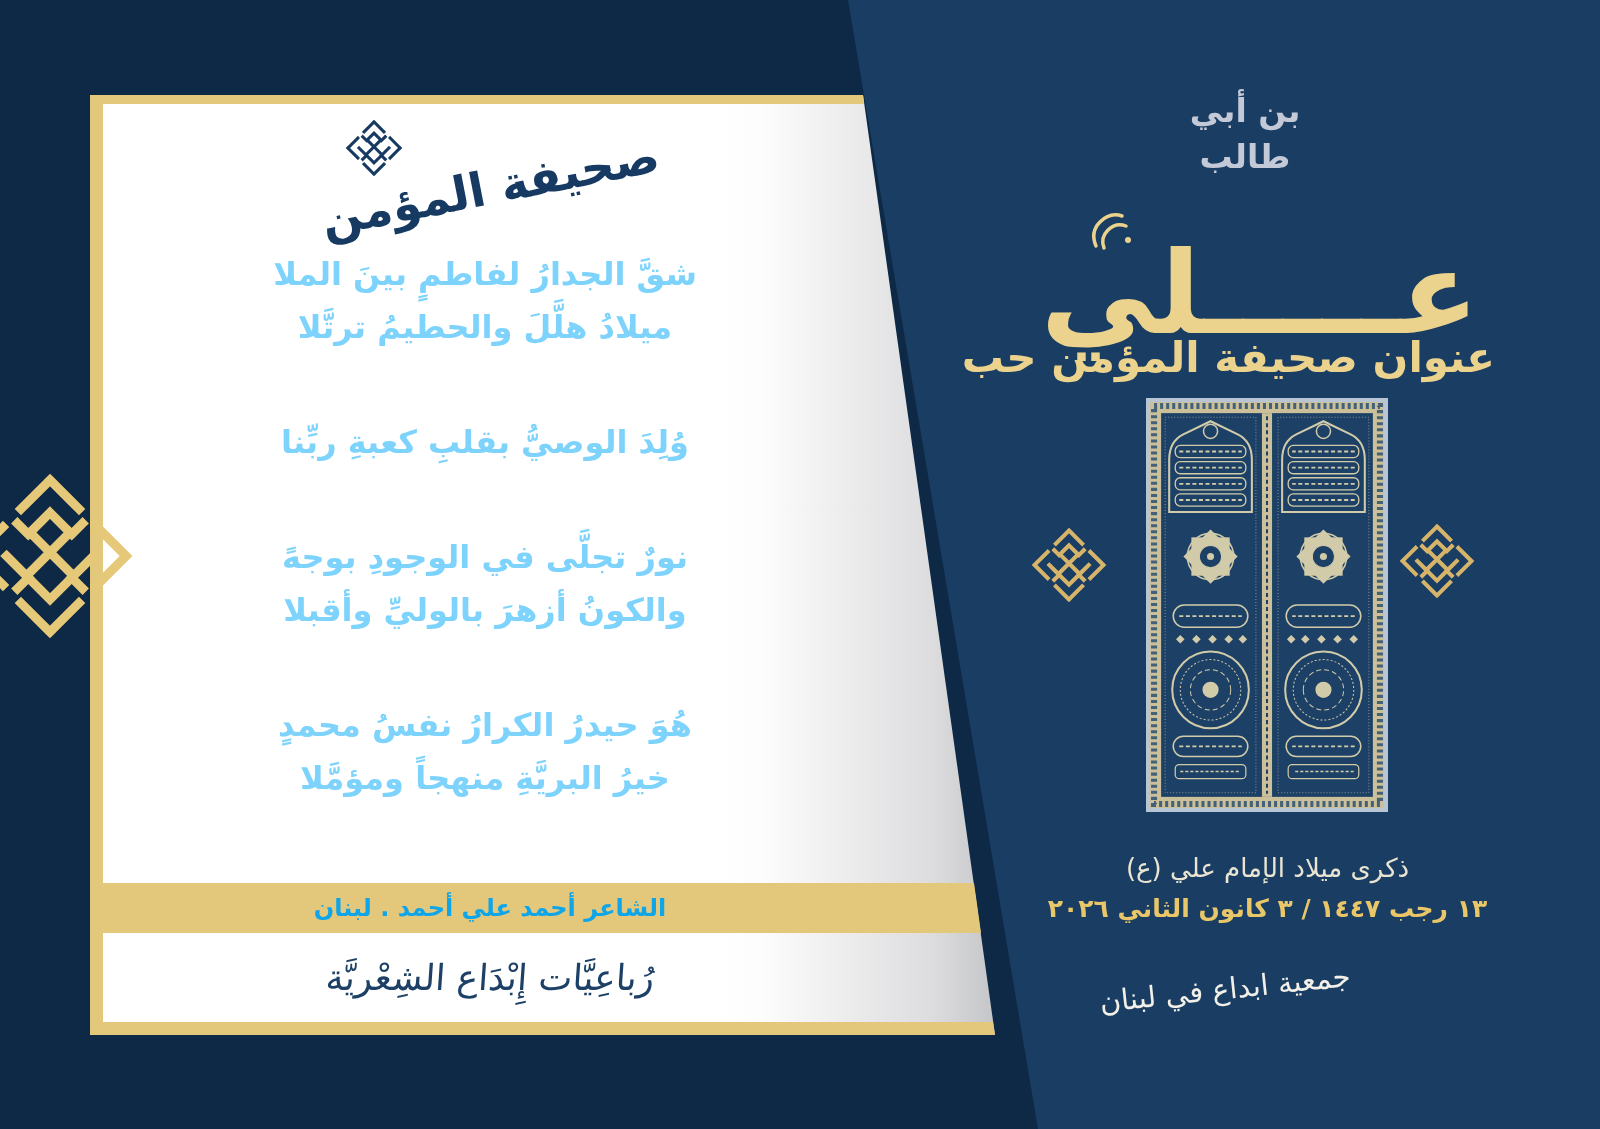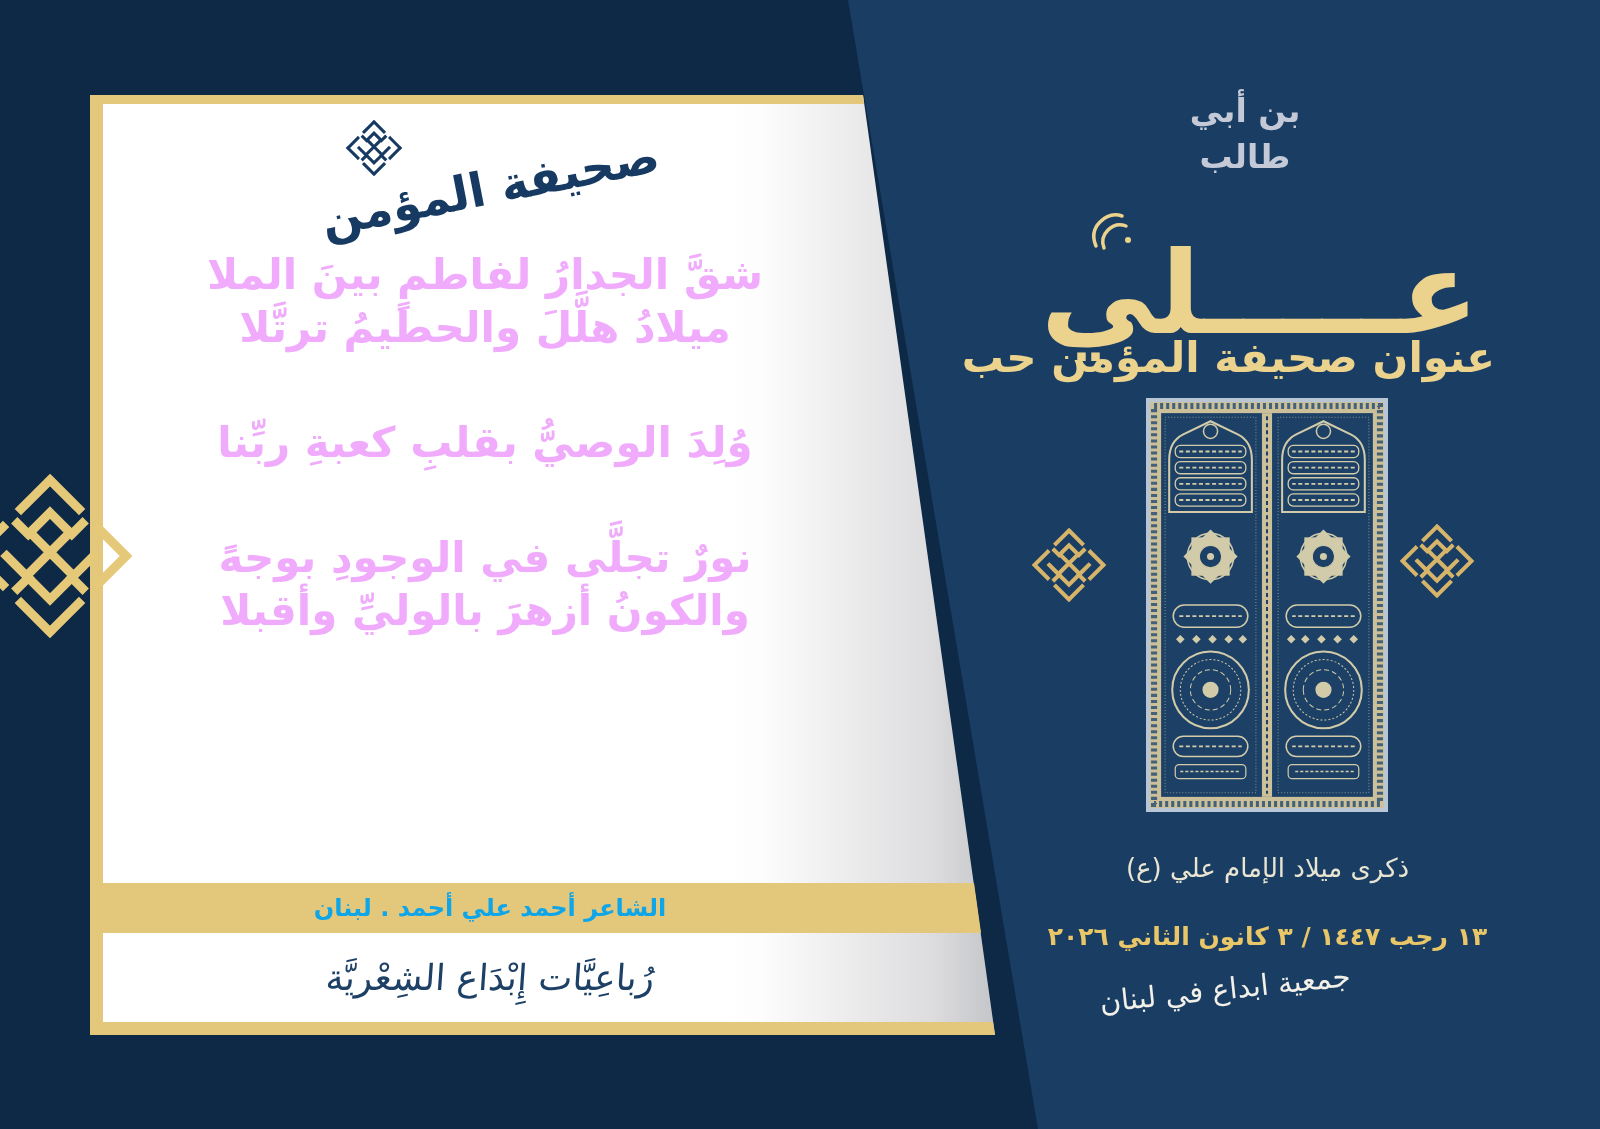--- a/index.html
+++ b/index.html
@@ -5,21 +5,21 @@
   html,body{margin:0;padding:0;background:#0a223c;}
   .canvas{position:relative;width:1600px;height:1129px;overflow:hidden;
           font-family:"DejaVu Sans",sans-serif;background:#1a3d63;}
   .abs{position:absolute;}
   svg{display:block;}
   .rtl{direction:rtl;unicode-bidi:isolate;}
   .center{text-align:center;}
 
   
   .logo-text{font-size:47px;font-weight:bold;color:#173a63;transform:rotate(-11deg);}
-  .poem{color:#f0abfc;font-weight:bold;font-size:42px;line-height:53px;}
+  .poem{color:#7dd3fc;font-weight:bold;font-size:32px;line-height:53px;}
   .couplet{margin-bottom:62px;}
   .author-band-text{font-size:24px;font-weight:bold;color:#0ea5e9;line-height:40px;}
   .series-title{font-size:36px;color:#1d4066;line-height:60px;transform:skewX(-4deg);}
 
   
   .silver-stack{font-size:33px;font-weight:bold;color:#c3c9d6;line-height:46px;}
   .big-ali{font-size:115px;font-weight:bold;color:#ecd38d;line-height:150px;white-space:nowrap;margin-top:40px;}
   .hadith-band{font-size:42px;font-weight:bold;color:#ecd38d;line-height:56px;white-space:nowrap;}
   .occasion{font-size:26px;color:#e9e5d2;letter-spacing:2px;line-height:36px;}
   .date-line{font-size:25px;font-weight:bold;color:#e9c768;line-height:34px;}
@@ -80,20 +80,24 @@
     <div class="couplet">
       <div>شقَّ الجدارُ لفاطمٍ بينَ الملا</div>
       <div>ميلادُ هلَّلَ والحطيمُ ترتَّلا</div>
     </div>
     <div class="couplet">
       <div>وُلِدَ الوصيُّ بقلبِ كعبةِ ربِّنا</div>
     </div>
     <div class="couplet">
       <div>نورٌ تجلَّى في الوجودِ بوجهً</div>
       <div>والكونُ أزهرَ بالوليِّ وأقبلا</div>
+    </div>
+    <div class="couplet">
+      <div>هُوَ حيدرُ الكرارُ نفسُ محمدٍ</div>
+      <div>خيرُ البريَّةِ منهجاً ومؤمَّلا</div>
     </div>
   </div>
 
   <div class="abs rtl center author-band-text" style="left:110px;top:888px;width:760px;">الشاعر أحمد علي أحمد . لبنان</div>
 
   <div class="abs rtl center series-title" style="left:110px;top:948px;width:760px;">رُباعِيَّات إِبْدَاع الشِعْريَّة</div>
 
   <div class="abs rtl center silver-stack" style="left:1150px;top:88px;width:190px;">
     <div>بن أبي</div>
     <div>طالب</div>
@@ -165,17 +169,17 @@
   </svg>
 
   <svg class="orn" style="left:1040px;top:536px;color:#d6b469;transform:rotate(45deg)" width="58" height="58">
     <use href="#kufic-sym" width="58" height="58"></use>
   </svg>
   <svg class="orn" style="left:1408px;top:532px;color:#d6b469;transform:rotate(45deg)" width="58" height="58">
     <use href="#kufic-sym" width="58" height="58"></use>
   </svg>
 
   <div class="abs rtl center occasion" style="left:1040px;top:850px;width:455px;">ذكرى ميلاد الإمام علي (ع)</div>
-  <div class="abs rtl center date-line" style="left:1040px;top:892px;width:455px;margin-top:28px;">١٣ رجب ١٤٤٧ / ٣ كانون الثاني ٢٠٢٦</div>
+  <div class="abs rtl center date-line" style="left:1040px;top:892px;width:455px;">١٣ رجب ١٤٤٧ / ٣ كانون الثاني ٢٠٢٦</div>
 
   <div class="abs rtl center signature" style="left:1075px;top:972px;width:300px;">جمعية ابداع في لبنان</div>
 
 </div>
 
 </body></html>

